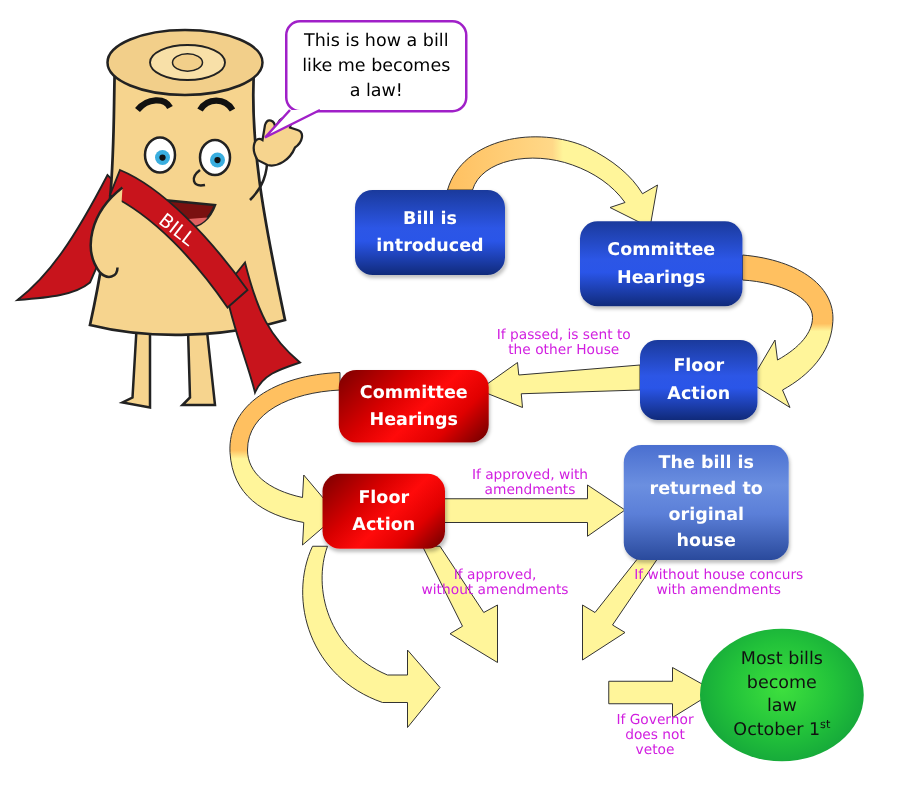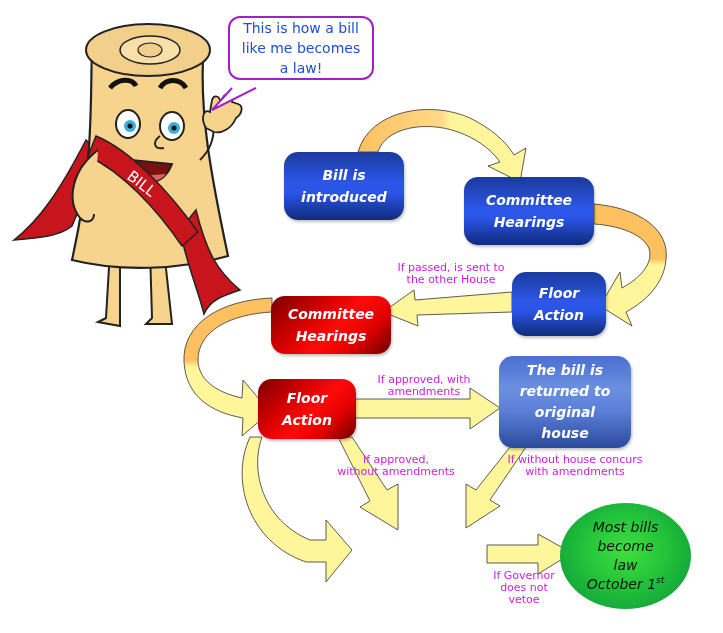--- a/index.html
+++ b/index.html
@@ -4,21 +4,20 @@
 <style>
   html, body { margin: 0; padding: 0; background: #ffffff; }
   body { width: 723px; height: 633px; position: relative; overflow: hidden; font-family: "DejaVu Sans", sans-serif; }
   #stage { position: absolute; left: 0; top: 0; width: 723px; height: 633px; }
   svg#arrows, svg#mascot { position: absolute; left: 0; top: 0; }
   .box {
     position: absolute; display: flex; align-items: center; justify-content: center;
     text-align: center; color: #ffffff; font-weight: bold; font-size: 14px; line-height: 22px;
     border-radius: 14px; box-sizing: border-box; padding: 2px 8px;
     font-family: "DejaVu Sans", sans-serif;
-    font-style: italic;
   }
   .box span { white-space: pre-line; }
   .blue {
     background: linear-gradient(to bottom, #1a3a9c 0%, #2c56e6 45%, #2a55e8 60%, #102a7a 100%);
     box-shadow: 1px 2px 3px rgba(0,0,0,0.25);
   }
   .blue-soft {
     background: linear-gradient(to bottom, #4a6fd0 0%, #6b8fe0 35%, #5b7fd8 60%, #2a4a9c 100%);
     box-shadow: 1px 2px 3px rgba(0,0,0,0.25);
   }
@@ -34,23 +33,23 @@
     border-radius: 50%;
     background: radial-gradient(ellipse at 50% 45%, #3ee03e 0%, #22c23a 45%, #13a33a 80%, #0d8a2e 100%);
     color: #111; font-weight: normal; font-size: 14px; line-height: 19px; align-items: center;
   }
   .green sup { font-size: 9px; line-height: 0; margin-top: 20px; }
   .label {
     position: absolute; color: #d11ee0; font-size: 11px; line-height: 12px; text-align: center;
     font-family: "DejaVu Sans", sans-serif; white-space: pre-line;
   }
   .bubble {
-    position: absolute; left: 228px; top: 16px; width: 146px; height: 64px;
+    position: absolute; left: 228px; top: 16px; width: 146px; height: 74px;
     border: 2px solid #a020c8; border-radius: 12px; background: #fff; box-sizing: border-box;
-    color: #1d4ed8; font-size: 14px; line-height: 20px; text-align: center;
+    color: #000000; font-size: 14px; line-height: 20px; text-align: center;
     display: flex; align-items: center; justify-content: center; white-space: pre-line;
   }
 </style>
 </head>
 <body>
 
 <div id="stage">
 
   <svg id="arrows" width="723" height="633">
     <defs>

